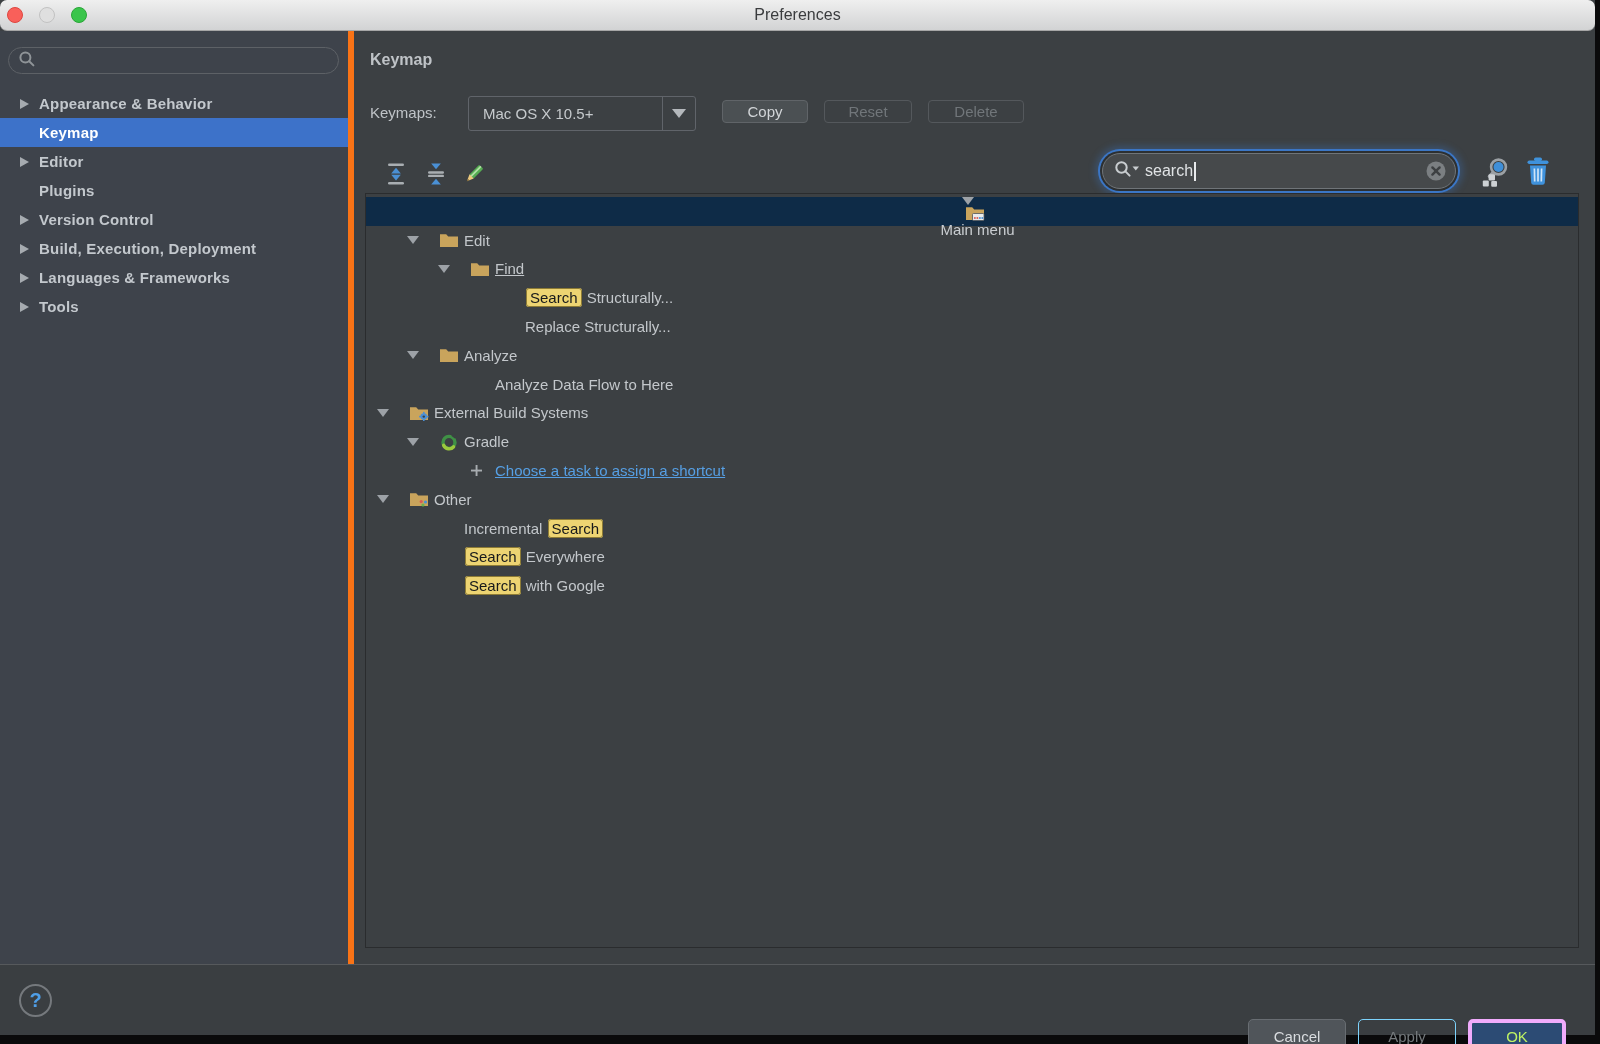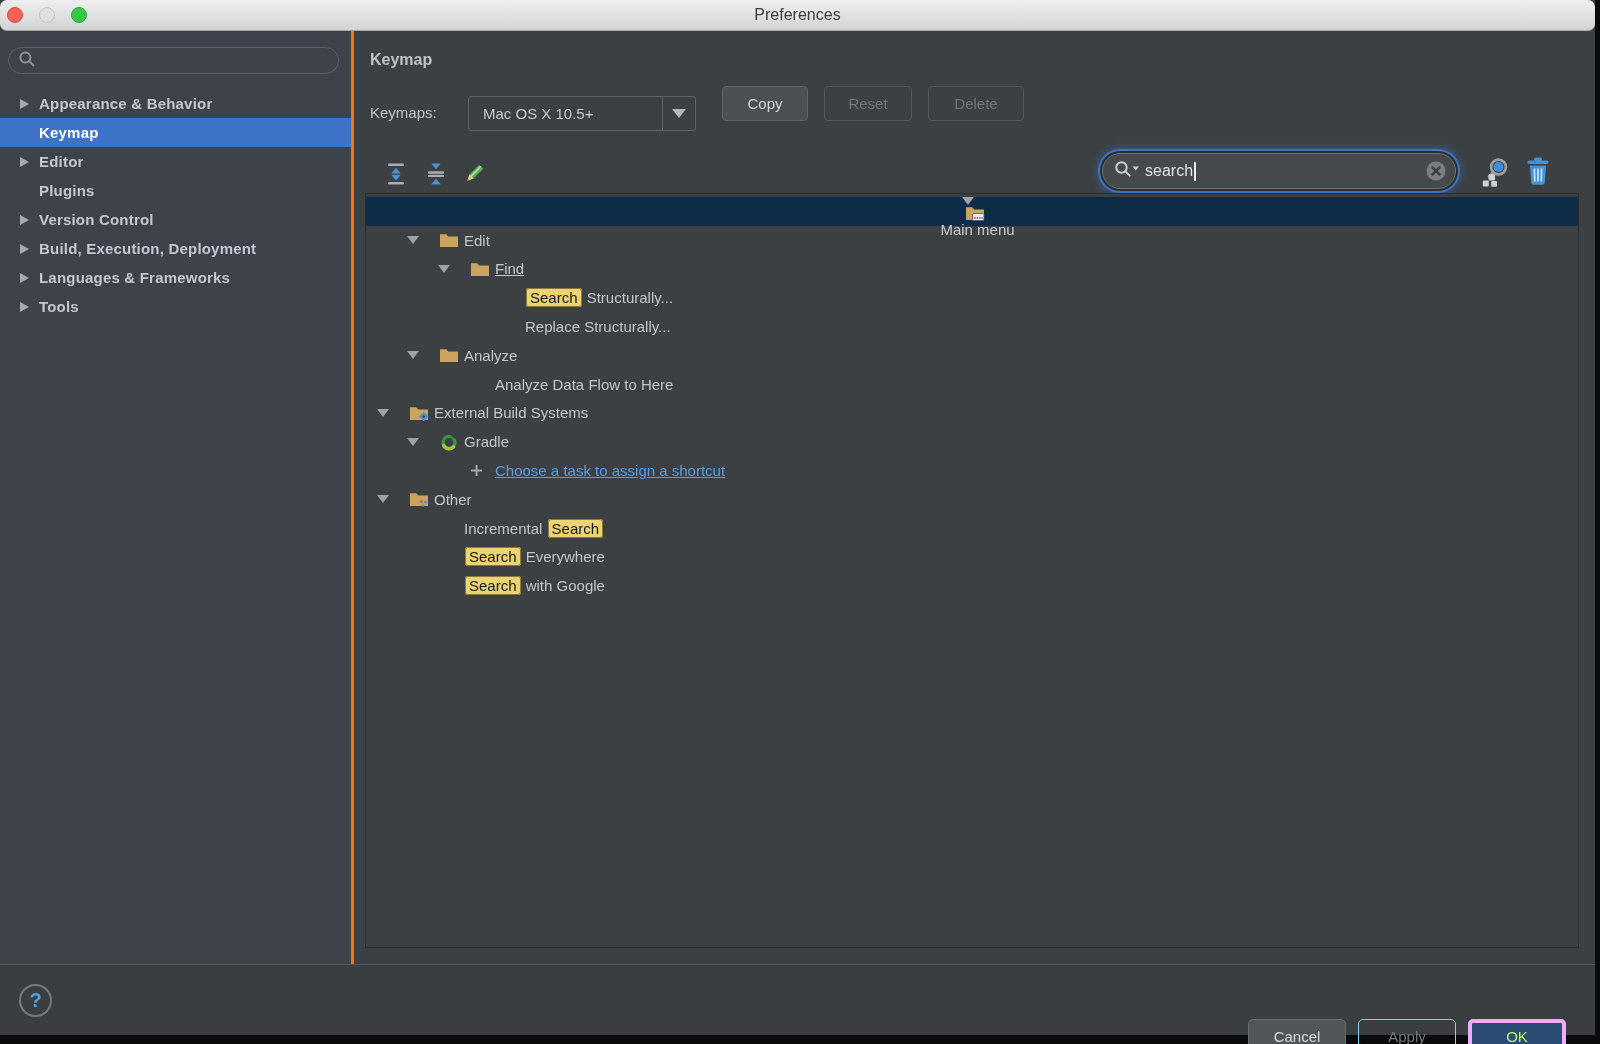--- a/index.html
+++ b/index.html
@@ -12,21 +12,21 @@
               background:linear-gradient(#efefef,#d2d3d4); border-bottom:1px solid #a6a6a6;border-radius:7px; }
   .lights { position:absolute; left:7px; top:7px; display:flex; gap:16px; }
   .light { width:16px; height:16px; border-radius:50%; display:inline-block; }
   .light.red   { background:var(--tl-close);  border:1px solid #de4740; }
   .light.gray  { background:var(--tl-min);    border:1px solid #c2c2c2; }
   .light.green { background:var(--tl-zoom);   border:1px solid #2aa638; }
   .win-title { text-align:center; line-height:30px; font-size:16px; font-weight:500; color:#3a3c3e; }
 
   
   .sidebar { position:absolute; left:0; top:31px; width:354px; height:933px;
-             background:#3e434b; border-right:3px solid #f97316; }
+             background:#3e434b; border-right:6px solid #f97316; }
   .side-search { position:absolute; left:8px; top:16px; width:331px; height:27px;
                  border:1px solid #5d6166; border-radius:14px; display:flex; align-items:center;
                  padding-left:9px; }
   .side-items { position:absolute; left:0; top:58px; width:100%; }
   .side-item { height:29px; display:flex; align-items:center; padding-left:20px;
                font-size:15px; font-weight:700; color:#c3c8cd; letter-spacing:.2px; cursor:default; }
   .side-item.selected { background:var(--sel-blue); color:#ffffff; }
   .arr-slot { width:19px; flex:none; display:flex; align-items:center; }
   .tri-right { width:0; height:0; border-left:9px solid #a6abb0;
                border-top:5.5px solid transparent; border-bottom:5.5px solid transparent; }
@@ -35,21 +35,21 @@
   .main { position:absolute; left:354px; top:31px; right:0; height:933px; background:#3c4043; }
   .page-title { position:absolute; left:16px; top:20px; font-size:16px; font-weight:700; color:#bfc3c7; }
   .keymaps-label { position:absolute; left:16px; top:73px; font-size:15px; color:#bfc3c7; }
   .select { position:absolute; left:114px; top:65px; width:228px; height:35px;
             border:1px solid #60646a; border-radius:3px; display:flex; align-items:center; cursor:default; }
   .select-value { flex:1; padding-left:14px; font-size:15px; color:#c6cacd; }
   .select-arrow { width:33px; height:100%; border-left:1px solid #60646a;
                   display:flex; align-items:center; justify-content:center; }
   .tri-down-l { width:0; height:0; border-left:7px solid transparent; border-right:7px solid transparent;
                 border-top:9px solid #b4b8bc; }
-  .btn { position:absolute; top:55px; height:35px; border-radius:4px; font-size:15px;
+  .btn { position:absolute; top:69px; height:23px; border-radius:4px; font-size:15px;
          font-family:"Liberation Sans", sans-serif; cursor:default; }
   .btn-copy   { left:368px; width:86px; background:#4b5053; border:1px solid #606468; color:#d2d5d8; }
   .btn-ghost  { background:transparent; border:1px solid #54585c; color:#71767a; }
   .btn-reset  { left:470px; width:88px; }
   .btn-delete { left:574px; width:96px; }
 
   .tb-icon { position:absolute; top:130px; width:26px; height:26px;
              display:flex; align-items:center; justify-content:center; cursor:default; }
   .i-expand   { left:29px; }
   .i-collapse { left:69px; }

